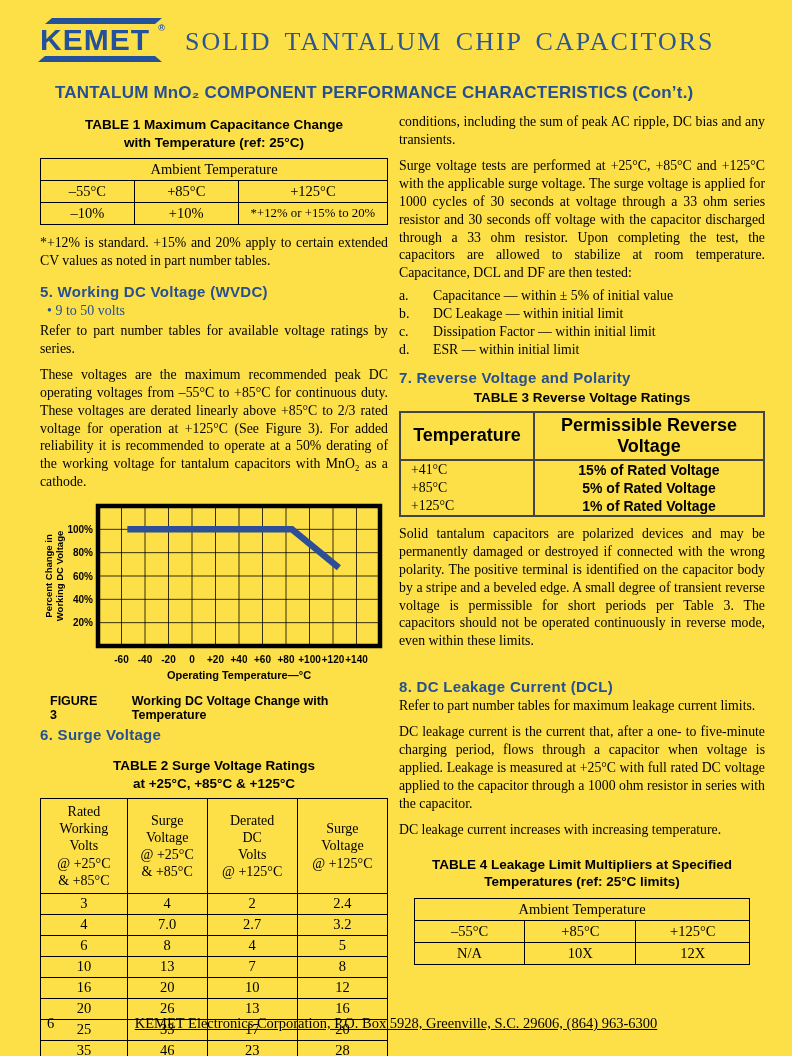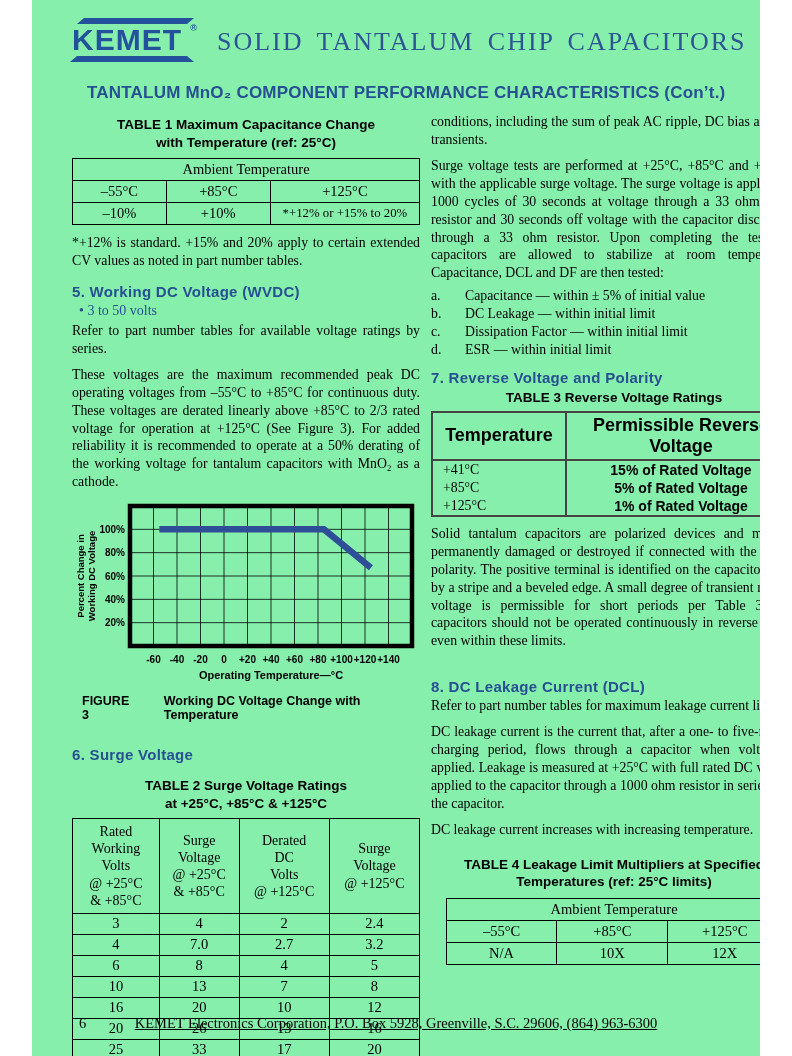--- a/index.html
+++ b/index.html
@@ -1,17 +1,17 @@
 <!DOCTYPE html>
 <html><head>
 <meta charset="utf-8">
 <style>
   html,body { margin:0; padding:0; background:#ffffff; }
   .page {
-    position:relative; width:728px; height:1056px; background:#86efac;
+    position:relative; width:792px; height:1056px; background:#fde047;
     font-family:"Liberation Serif", serif; color:#000; overflow:hidden;
     margin:0 auto;
   }
   
   .logo { position:absolute; top:18px; left:38px; width:124px; }
   .logo-bar { height:6px; background:#24519b; }
   .logo-bar.top    { clip-path:polygon(14px 0, 100% 0, calc(100% - 7px) 100%, 7px 100%); margin-bottom:1px; }
   .logo-bar.bottom { clip-path:polygon(7px 0, calc(100% - 7px) 0, 100% 100%, 0 100%); margin-top:1px; }
   .logo-text { font-family:"Liberation Sans",sans-serif; font-weight:bold; font-size:30px;
                line-height:1; color:#24519b; letter-spacing:1px; position:relative; padding-left:2px; }
@@ -95,21 +95,21 @@
         <td>–10%</td>
         <td>+10%</td>
         <td class="small">*+12% or +15% to 20%</td>
       </tr>
     </tbody>
       </table>
 
     <div class="footnote">*+12% is standard. +15% and 20% apply to certain extended CV values as noted in part number tables.</div>
 
     <div class="blue-heading" style="margin-top:13px">5. Working DC Voltage (WVDC)</div>
-    <div class="bullet">• 3 to 50 volts</div>
+    <div class="bullet">• 9 to 50 volts</div>
     <div class="para" style="margin-top:3px">Refer to part number tables for available voltage ratings by series.</div>
     <div class="para">These voltages are the maximum recommended peak DC operating voltages from –55°C to +85°C for continuous duty. These voltages are derated linearly above +85°C to 2/3 rated voltage for operation at +125°C (See Figure 3). For added reliability it is recommended to operate at a 50% derating of the working voltage for tantalum capacitors with MnO₂ as a cathode.</div>
 
     <div class="fig" id="figure3-chart"><svg width="348" height="188" viewBox="0 0 348 188">
           <line x1="81.5" y1="6" x2="81.5" y2="146" stroke="#000" stroke-width="0.8"></line>
           <line x1="105" y1="6" x2="105" y2="146" stroke="#000" stroke-width="0.8"></line>
           <line x1="128.5" y1="6" x2="128.5" y2="146" stroke="#000" stroke-width="0.8"></line>
           <line x1="152" y1="6" x2="152" y2="146" stroke="#000" stroke-width="0.8"></line>
           <line x1="175.5" y1="6" x2="175.5" y2="146" stroke="#000" stroke-width="0.8"></line>
           <line x1="199" y1="6" x2="199" y2="146" stroke="#000" stroke-width="0.8"></line>
@@ -142,21 +142,21 @@
           <text x="293" y="163" text-anchor="middle" font-size="10" font-family="Liberation Sans, sans-serif" font-weight="bold">+120</text>
           <text x="316.5" y="163" text-anchor="middle" font-size="10" font-family="Liberation Sans, sans-serif" font-weight="bold">+140</text>
           <text x="199" y="179" text-anchor="middle" font-size="11" font-family="Liberation Sans, sans-serif" font-weight="bold">Operating Temperature—°C</text>
           <text transform="translate(16,76) rotate(-90)" text-anchor="middle" font-size="9.5" font-family="Liberation Sans, sans-serif" font-weight="bold"><tspan x="0" dy="-4">Percent Change in</tspan><tspan x="0" dy="11">Working DC Voltage</tspan></text>
         </svg></div>
     <div class="fig-caption">
       <span>FIGURE 3</span>
       <span>Working DC Voltage Change with Temperature</span>
     </div>
 
-    <div class="blue-heading" style="margin-top:24px">6. Surge Voltage</div>
+    <div class="blue-heading" style="margin-top:4px">6. Surge Voltage</div>
 
     <div class="tbl-title" style="margin-top:14px">
       <div>TABLE 2  Surge Voltage Ratings</div>
       <div>at +25°C, +85°C &amp; +125°C</div>
     </div>
 
     <table class="t2">
       <tbody>
           <tr>
         <td class="hd" style="width:25%">Rated

